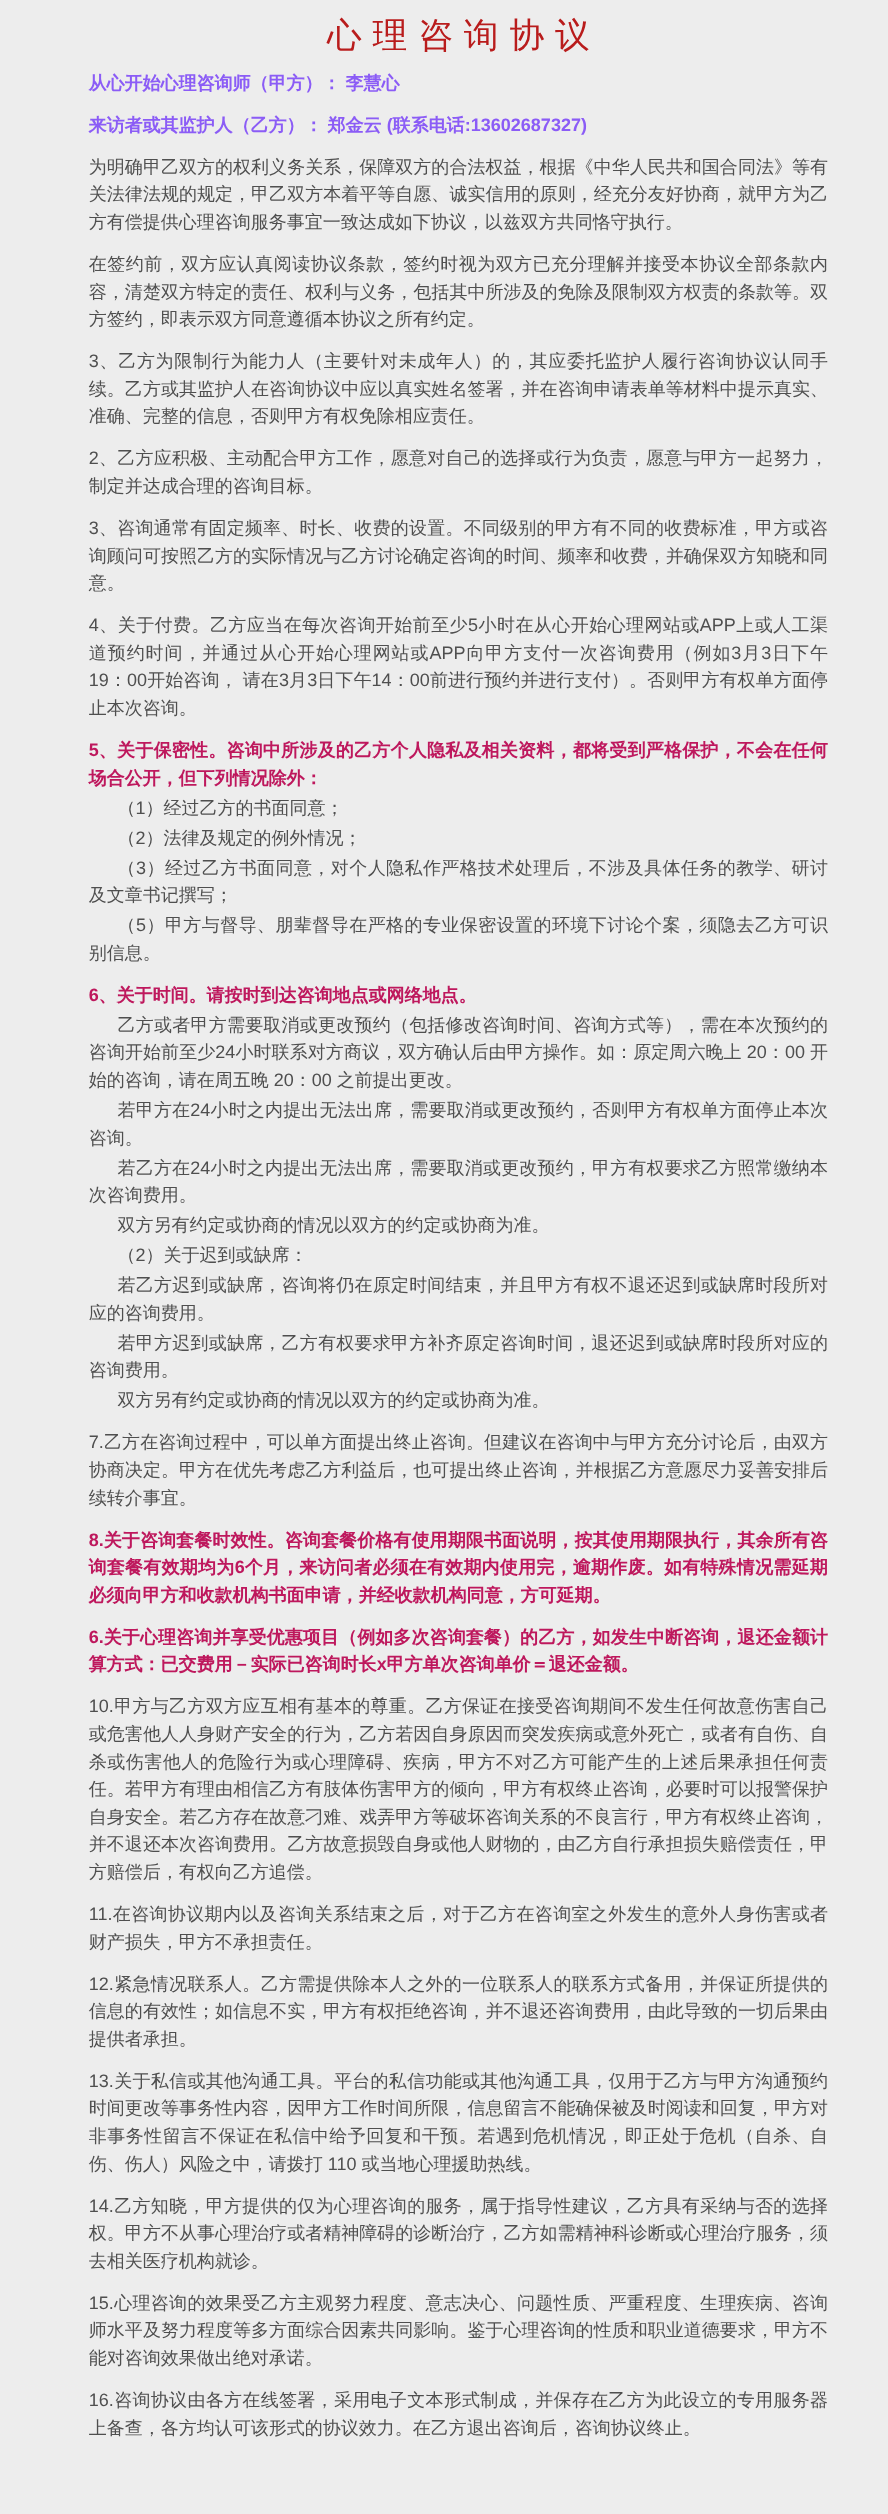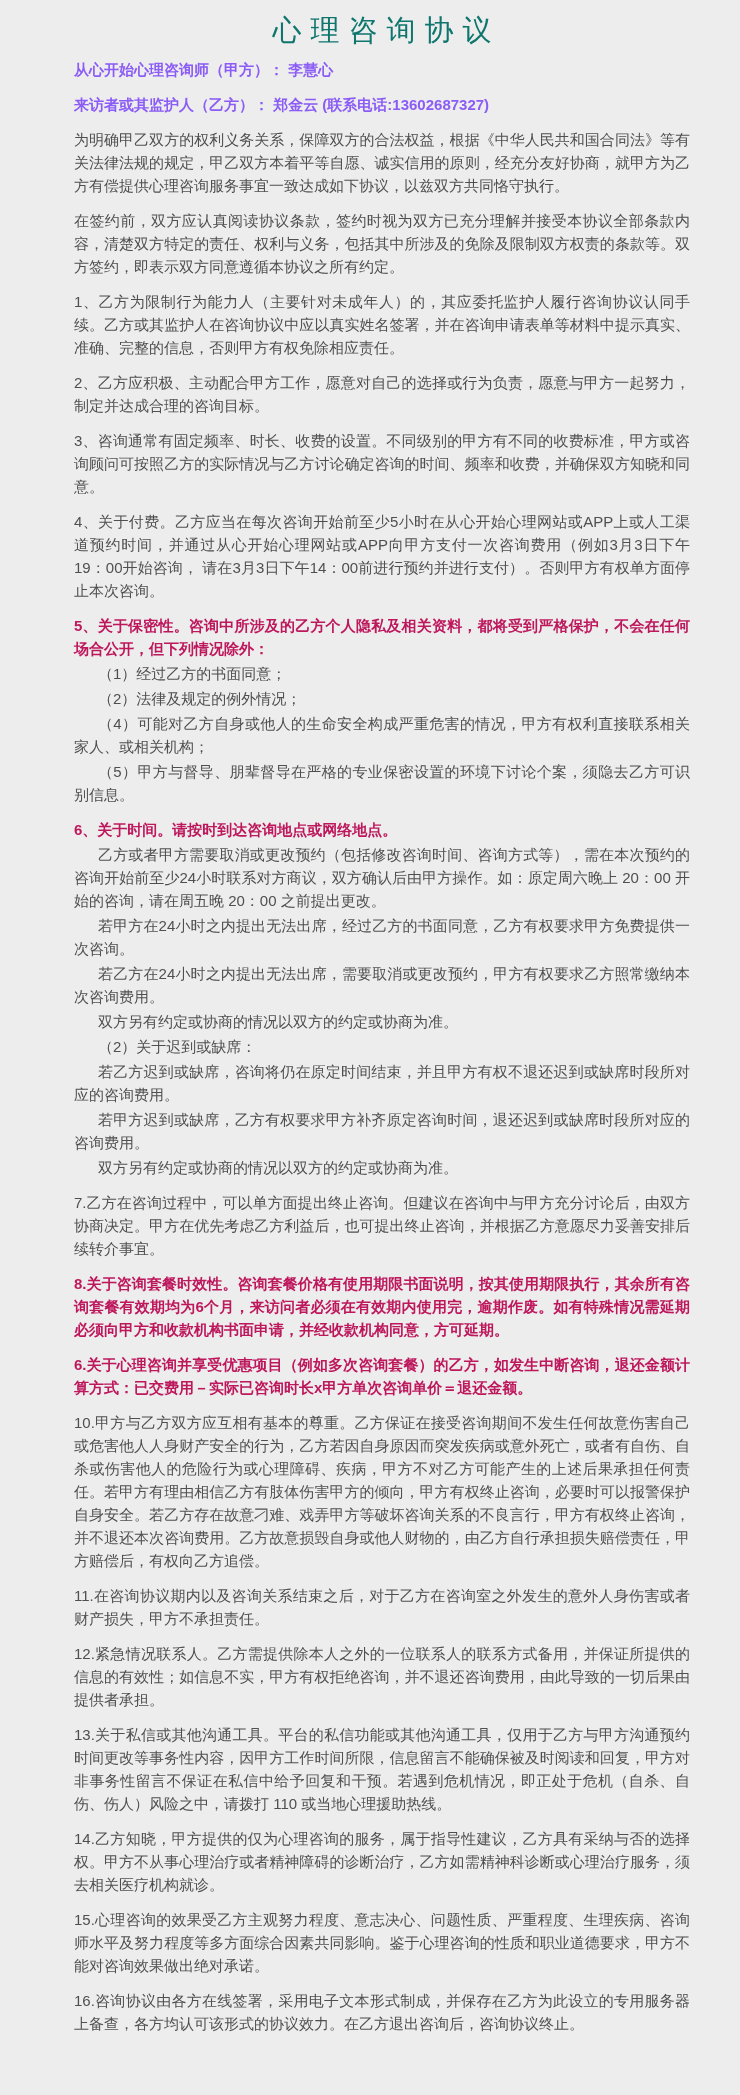--- a/index.html
+++ b/index.html
@@ -5,21 +5,21 @@
   html,body{margin:0;padding:0;}
   body{
     width:740px;height:2095px;overflow:hidden;
     background:#ededed;
     font-family:"Liberation Sans","DejaVu Sans",sans-serif;
     color:#4f4f4f;
   }
   .doc{padding:12px 50px 0 74px;}
   .title{
     font-size:29px;font-weight:400;letter-spacing:9px;text-indent:9px;
-    text-align:center;color:#0f766e;margin:0 0 10px;line-height:36px;
+    text-align:center;color:#b91c1c;margin:0 0 10px;line-height:36px;
   }
   .para{margin:0 0 12px;font-size:15px;line-height:23px;text-align:justify;text-justify:inter-ideograph;}
   .para.tight{margin-bottom:2px;}
   .para.bold{font-weight:700;color:#be185d;}
   .para.indent{text-indent:24px;}
   .party{font-weight:700;color:#8b5cf6;}
 </style>
 </head>
 <body>
 
@@ -28,32 +28,32 @@
   <h1 class="title">心理咨询协议</h1>
 
   <div id="parties">
       <p class="para party">从心开始心理咨询师（甲方）： 李慧心</p>
       <p class="para party">来访者或其监护人（乙方）： 郑金云 (联系电话:13602687327)</p>
     </div>
 
   <div id="clauses">
       <p class="para">为明确甲乙双方的权利义务关系，保障双方的合法权益，根据《中华人民共和国合同法》等有关法律法规的规定，甲乙双方本着平等自愿、诚实信用的原则，经充分友好协商，就甲方为乙方有偿提供心理咨询服务事宜一致达成如下协议，以兹双方共同恪守执行。</p>
       <p class="para">在签约前，双方应认真阅读协议条款，签约时视为双方已充分理解并接受本协议全部条款内容，清楚双方特定的责任、权利与义务，包括其中所涉及的免除及限制双方权责的条款等。双方签约，即表示双方同意遵循本协议之所有约定。</p>
-      <p class="para">1、乙方为限制行为能力人（主要针对未成年人）的，其应委托监护人履行咨询协议认同手续。乙方或其监护人在咨询协议中应以真实姓名签署，并在咨询申请表单等材料中提示真实、准确、完整的信息，否则甲方有权免除相应责任。</p>
+      <p class="para">3、乙方为限制行为能力人（主要针对未成年人）的，其应委托监护人履行咨询协议认同手续。乙方或其监护人在咨询协议中应以真实姓名签署，并在咨询申请表单等材料中提示真实、准确、完整的信息，否则甲方有权免除相应责任。</p>
       <p class="para">2、乙方应积极、主动配合甲方工作，愿意对自己的选择或行为负责，愿意与甲方一起努力，制定并达成合理的咨询目标。</p>
       <p class="para">3、咨询通常有固定频率、时长、收费的设置。不同级别的甲方有不同的收费标准，甲方或咨询顾问可按照乙方的实际情况与乙方讨论确定咨询的时间、频率和收费，并确保双方知晓和同意。</p>
       <p class="para">4、关于付费。乙方应当在每次咨询开始前至少5小时在从心开始心理网站或APP上或人工渠道预约时间，并通过从心开始心理网站或APP向甲方支付一次咨询费用（例如3月3日下午19：00开始咨询， 请在3月3日下午14：00前进行预约并进行支付）。否则甲方有权单方面停止本次咨询。</p>
       <p class="para bold tight">5、关于保密性。咨询中所涉及的乙方个人隐私及相关资料，都将受到严格保护，不会在任何场合公开，但下列情况除外：</p>
       <p class="para indent tight">（1）经过乙方的书面同意；</p>
       <p class="para indent tight">（2）法律及规定的例外情况；</p>
-      <p class="para indent tight">（4）可能对乙方自身或他人的生命安全构成严重危害的情况，甲方有权利直接联系相关家人、或相关机构；</p>
+      <p class="para indent tight">（3）经过乙方书面同意，对个人隐私作严格技术处理后，不涉及具体任务的教学、研讨及文章书记撰写；</p>
       <p class="para indent">（5）甲方与督导、朋辈督导在严格的专业保密设置的环境下讨论个案，须隐去乙方可识别信息。</p>
       <p class="para bold tight">6、关于时间。请按时到达咨询地点或网络地点。</p>
       <p class="para indent tight">乙方或者甲方需要取消或更改预约（包括修改咨询时间、咨询方式等），需在本次预约的咨询开始前至少24小时联系对方商议，双方确认后由甲方操作。如：原定周六晚上 20：00 开始的咨询，请在周五晚 20：00 之前提出更改。</p>
-      <p class="para indent tight">若甲方在24小时之内提出无法出席，经过乙方的书面同意，乙方有权要求甲方免费提供一次咨询。</p>
+      <p class="para indent tight">若甲方在24小时之内提出无法出席，需要取消或更改预约，否则甲方有权单方面停止本次咨询。</p>
       <p class="para indent tight">若乙方在24小时之内提出无法出席，需要取消或更改预约，甲方有权要求乙方照常缴纳本次咨询费用。</p>
       <p class="para indent tight">双方另有约定或协商的情况以双方的约定或协商为准。</p>
       <p class="para indent tight">（2）关于迟到或缺席：</p>
       <p class="para indent tight">若乙方迟到或缺席，咨询将仍在原定时间结束，并且甲方有权不退还迟到或缺席时段所对应的咨询费用。</p>
       <p class="para indent tight">若甲方迟到或缺席，乙方有权要求甲方补齐原定咨询时间，退还迟到或缺席时段所对应的咨询费用。</p>
       <p class="para indent">双方另有约定或协商的情况以双方的约定或协商为准。</p>
       <p class="para">7.乙方在咨询过程中，可以单方面提出终止咨询。但建议在咨询中与甲方充分讨论后，由双方协商决定。甲方在优先考虑乙方利益后，也可提出终止咨询，并根据乙方意愿尽力妥善安排后续转介事宜。</p>
       <p class="para bold">8.关于咨询套餐时效性。咨询套餐价格有使用期限书面说明，按其使用期限执行，其余所有咨询套餐有效期均为6个月，来访问者必须在有效期内使用完，逾期作废。如有特殊情况需延期必须向甲方和收款机构书面申请，并经收款机构同意，方可延期。</p>
       <p class="para bold">6.关于心理咨询并享受优惠项目（例如多次咨询套餐）的乙方，如发生中断咨询，退还金额计算方式：已交费用－实际已咨询时长x甲方单次咨询单价＝退还金额。</p>
       <p class="para">10.甲方与乙方双方应互相有基本的尊重。乙方保证在接受咨询期间不发生任何故意伤害自己或危害他人人身财产安全的行为，乙方若因自身原因而突发疾病或意外死亡，或者有自伤、自杀或伤害他人的危险行为或心理障碍、疾病，甲方不对乙方可能产生的上述后果承担任何责任。若甲方有理由相信乙方有肢体伤害甲方的倾向，甲方有权终止咨询，必要时可以报警保护自身安全。若乙方存在故意刁难、戏弄甲方等破坏咨询关系的不良言行，甲方有权终止咨询，并不退还本次咨询费用。乙方故意损毁自身或他人财物的，由乙方自行承担损失赔偿责任，甲方赔偿后，有权向乙方追偿。</p>

